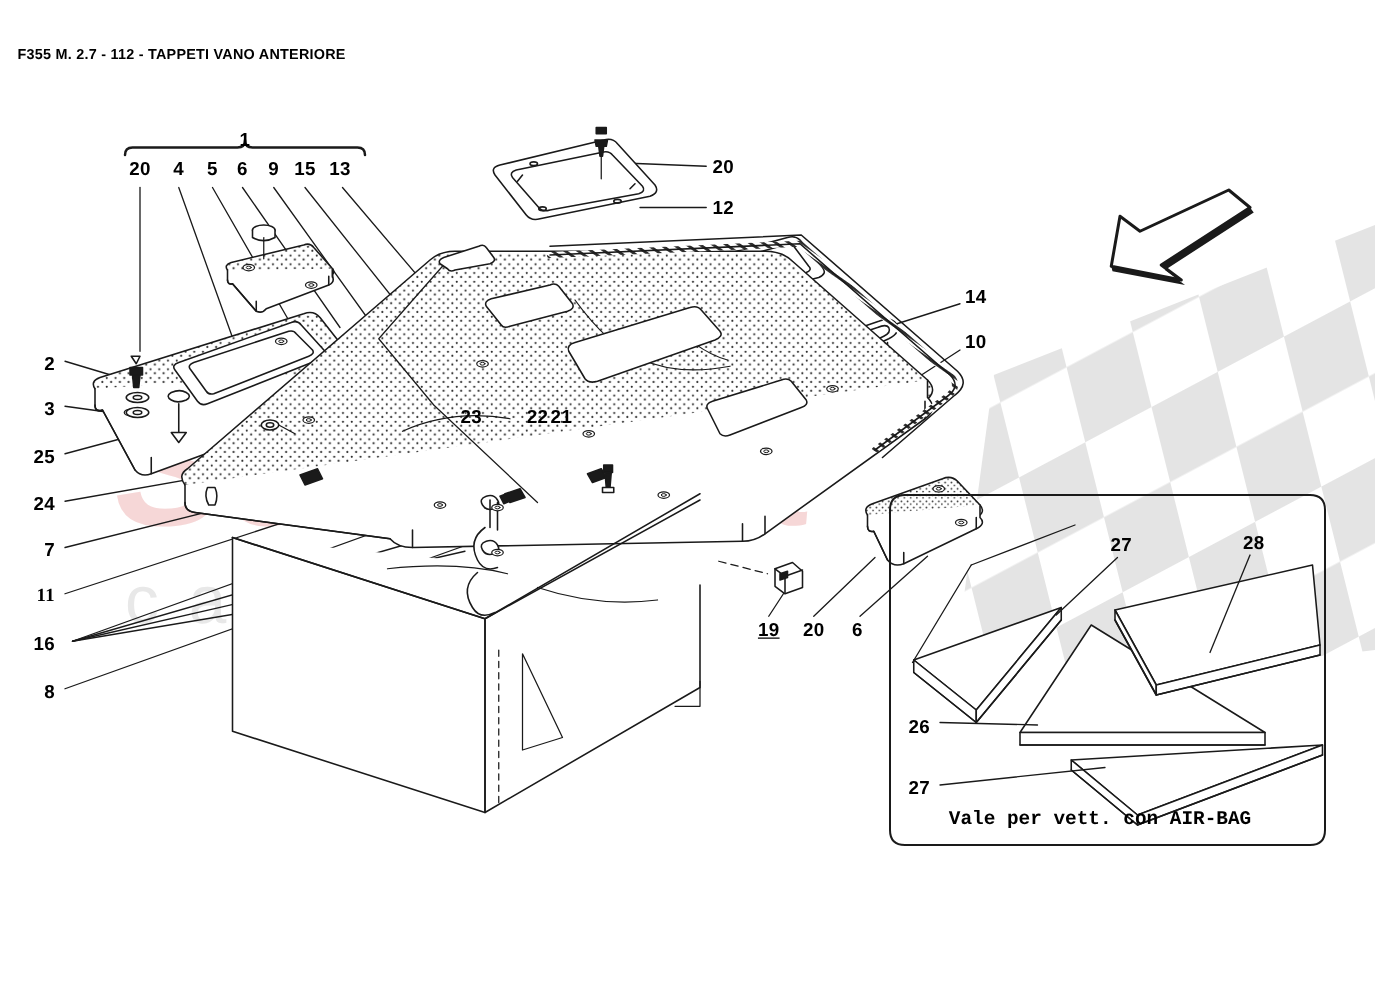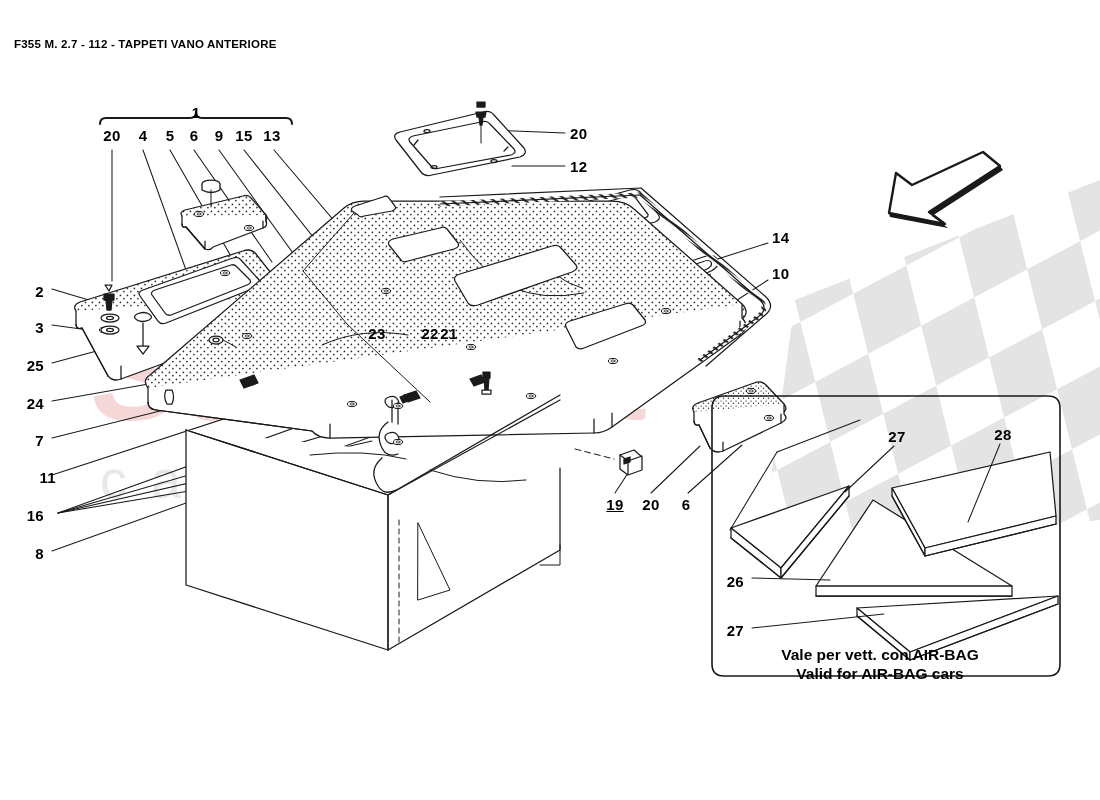--- a/index.html
+++ b/index.html
@@ -9,21 +9,21 @@
 
   .title{position:absolute;left:14px;top:38px;font-size:11.5px;font-weight:bold;
          letter-spacing:.2px;white-space:nowrap;}
 
   .callout{position:absolute;font-size:15px;font-weight:bold;line-height:1;
            letter-spacing:.3px;white-space:nowrap;}
   .callout.right{transform:translateX(-100%);}
   .callout.ctr{transform:translateX(-50%);}
 
   .boxcap{position:absolute;text-align:center;font-size:15.5px;font-weight:bold;
-          line-height:1.22;white-space:nowrap;}
+          line-height:1.22;white-space:nowrap;font-family:Liberation Mono, monospace;}
 
   svg{position:absolute;left:0;top:0;}
   #art{width:1100px;height:800px;}
   #wm{width:1100px;height:800px;}
 </style>
 </head>
 <body>
 
 <div id="sheet">
 
@@ -337,33 +337,32 @@
       <div class="callout ctr" style="left: 272px; top: 128px;">13</div>
       <div class="callout" style="left: 570px; top: 126px;">20</div>
       <div class="callout" style="left: 570px; top: 159px;">12</div>
       <div class="callout" style="left: 772px; top: 230px;">14</div>
       <div class="callout" style="left: 772px; top: 266px;">10</div>
       <div class="callout right" style="left: 44px; top: 284px;">2</div>
       <div class="callout right" style="left: 44px; top: 320px;">3</div>
       <div class="callout right" style="left: 44px; top: 358px; text-align: center;">25</div>
       <div class="callout right" style="left: 44px; top: 396px;">24</div>
       <div class="callout right" style="left: 44px; top: 433px;">7</div>
-      <div class="callout right" style="left: 56px; top: 470px;">11</div>
+      <div class="callout right" style="left: 44px; top: 470px; font-family: Liberation Serif, serif;">11</div>
       <div class="callout right" style="left: 44px; top: 508px;">16</div>
       <div class="callout right" style="left: 44px; top: 546px;">8</div>
       <div class="callout ctr" style="left: 377px; top: 326px;">23</div>
       <div class="callout ctr" style="left: 430px; top: 326px;">22</div>
       <div class="callout ctr" style="left: 449px; top: 326px;">21</div>
       <div class="callout ctr" style="left: 615px; top: 497px; text-decoration: underline;">19</div>
       <div class="callout ctr" style="left: 651px; top: 497px;">20</div>
       <div class="callout ctr" style="left: 686px; top: 497px;">6</div>
       <div class="callout ctr" style="left: 897px; top: 429px;">27</div>
       <div class="callout ctr" style="left: 1003px; top: 427px;">28</div>
       <div class="callout right" style="left: 744px; top: 574px;">26</div>
       <div class="callout right" style="left: 744px; top: 623px;">27</div>
     </div>
 
   <div class="boxcap" id="abcap" style="left: 880px; top: 646px; transform: translateX(-50%);">
     <div>Vale per vett. con AIR-BAG</div>
-    <div>Valid for AIR-BAG cars</div>
   </div>
 
 </div>
 
 </body></html>

